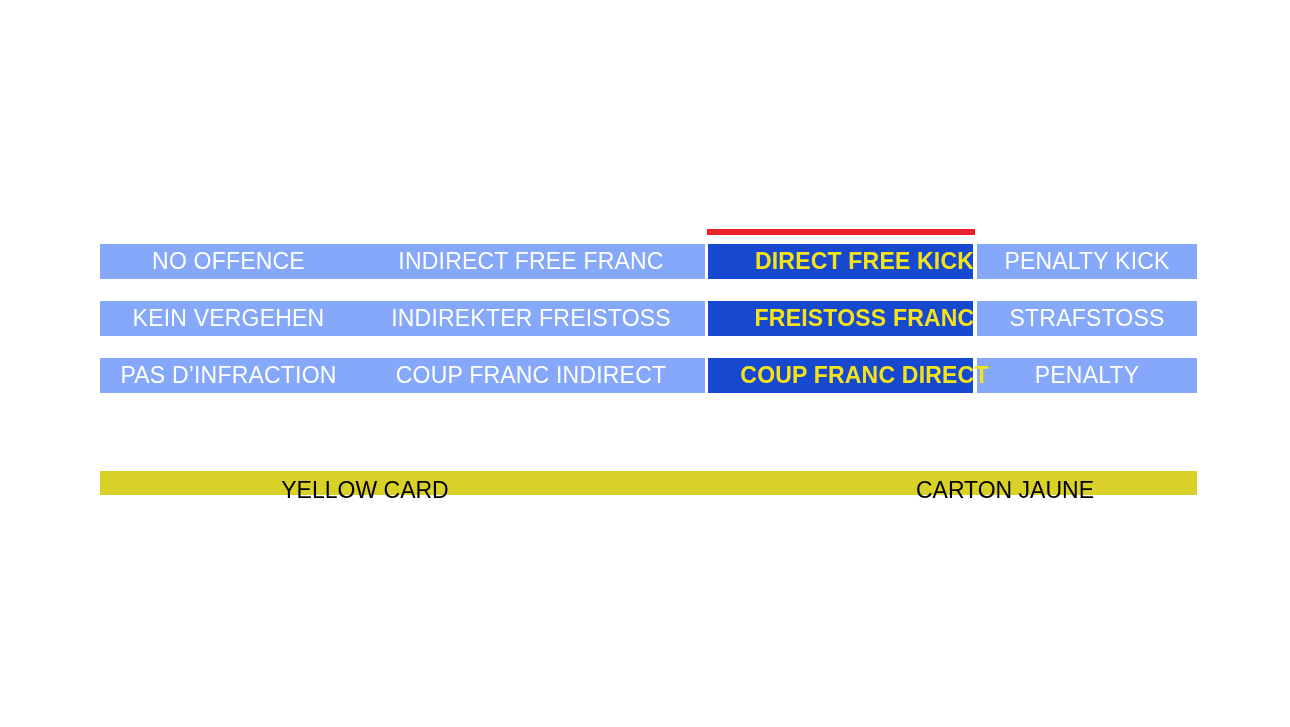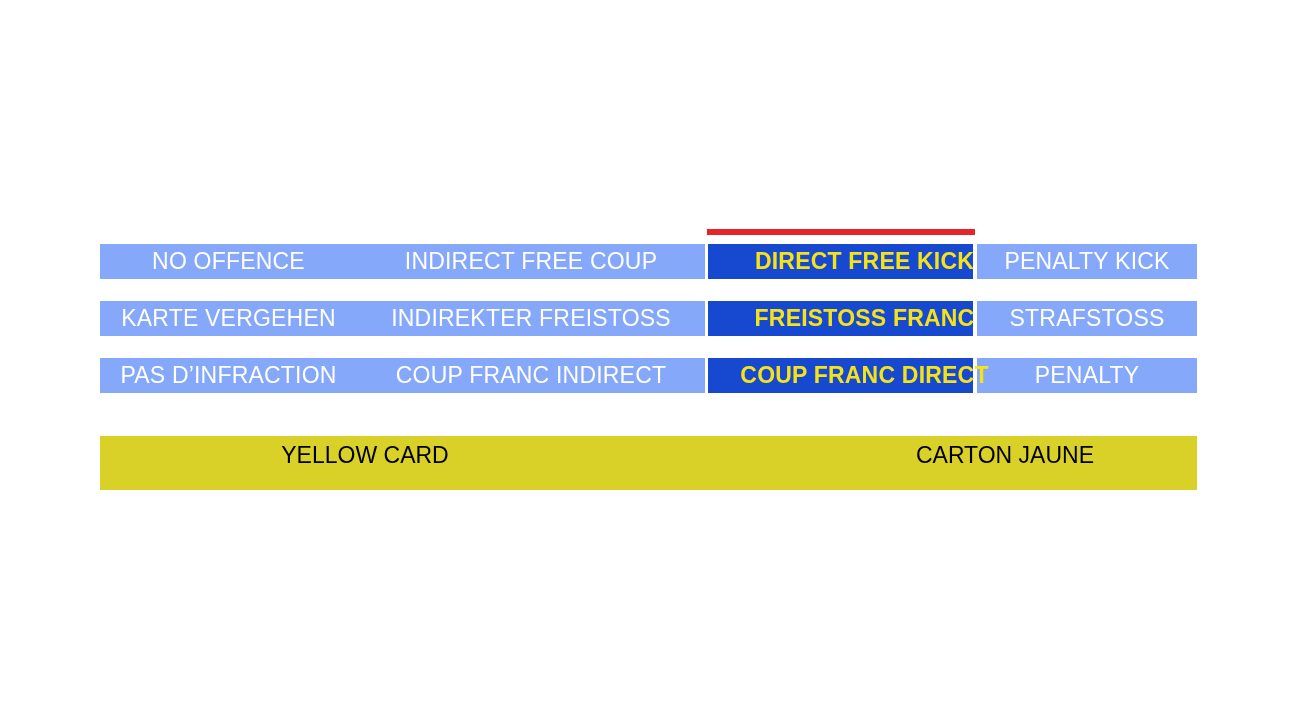--- a/index.html
+++ b/index.html
@@ -110,23 +110,23 @@
     top: 229px;
     width: 268px;
     height: 6px;
     background: #e8232a;
   }
 
   
   #card-bar {
     position: absolute;
     left: 100px;
-    top: 436px;
+    top: 471px;
     width: 1097px;
-    height: 54px;
+    height: 24px;
     background: #d9d028;
   }
   .card-text {
     position: absolute;
     top: 0;
     height: 39px;
     line-height: 39px;
     text-align: center;
     white-space: nowrap;
     font-size: 23px;
@@ -144,30 +144,30 @@
 
   <div id="accent-bar"></div>
 
   <div id="term-table">
 
     <div class="term-row">
       <div class="band-left"></div>
       <div class="cell-highlight"></div>
       <div class="band-right"></div>
       <div class="cell-text text-col1">NO OFFENCE</div>
-      <div class="cell-text text-col2">INDIRECT FREE COUP</div>
+      <div class="cell-text text-col2">INDIRECT FREE FRANC</div>
       <div class="cell-text text-col3">DIRECT FREE KICK</div>
       <div class="cell-text text-col4">PENALTY KICK</div>
     </div>
 
     <div class="term-row">
       <div class="band-left"></div>
       <div class="cell-highlight"></div>
       <div class="band-right"></div>
-      <div class="cell-text text-col1">KARTE VERGEHEN</div>
+      <div class="cell-text text-col1">KEIN VERGEHEN</div>
       <div class="cell-text text-col2">INDIREKTER FREISTOSS</div>
       <div class="cell-text text-col3">FREISTOSS FRANC</div>
       <div class="cell-text text-col4">STRAFSTOSS</div>
     </div>
 
     <div class="term-row">
       <div class="band-left"></div>
       <div class="cell-highlight"></div>
       <div class="band-right"></div>
       <div class="cell-text text-col1">PAS D’INFRACTION</div>

